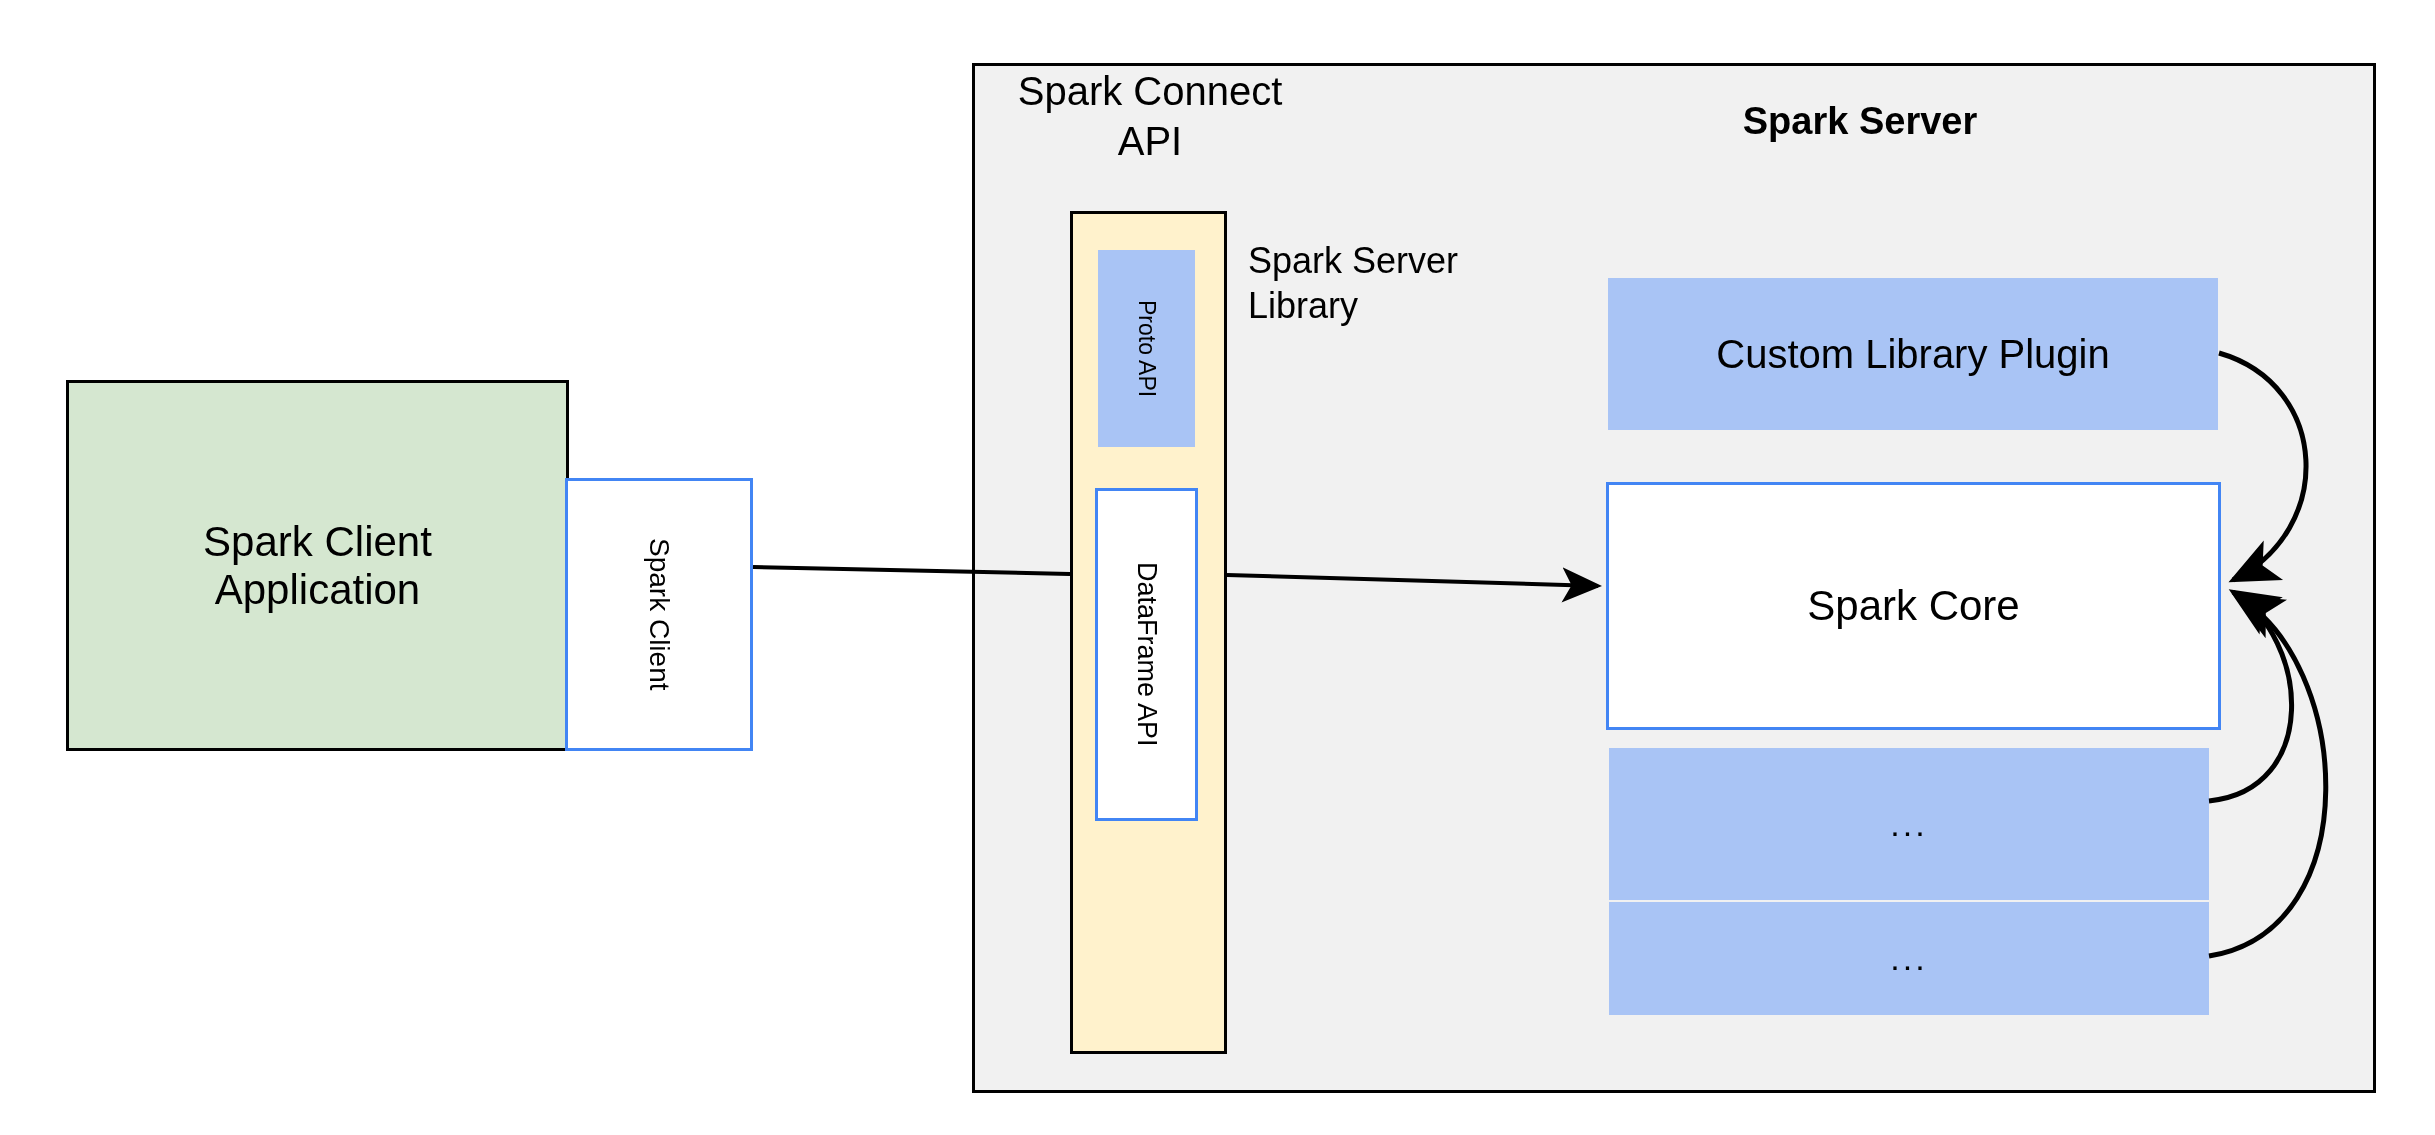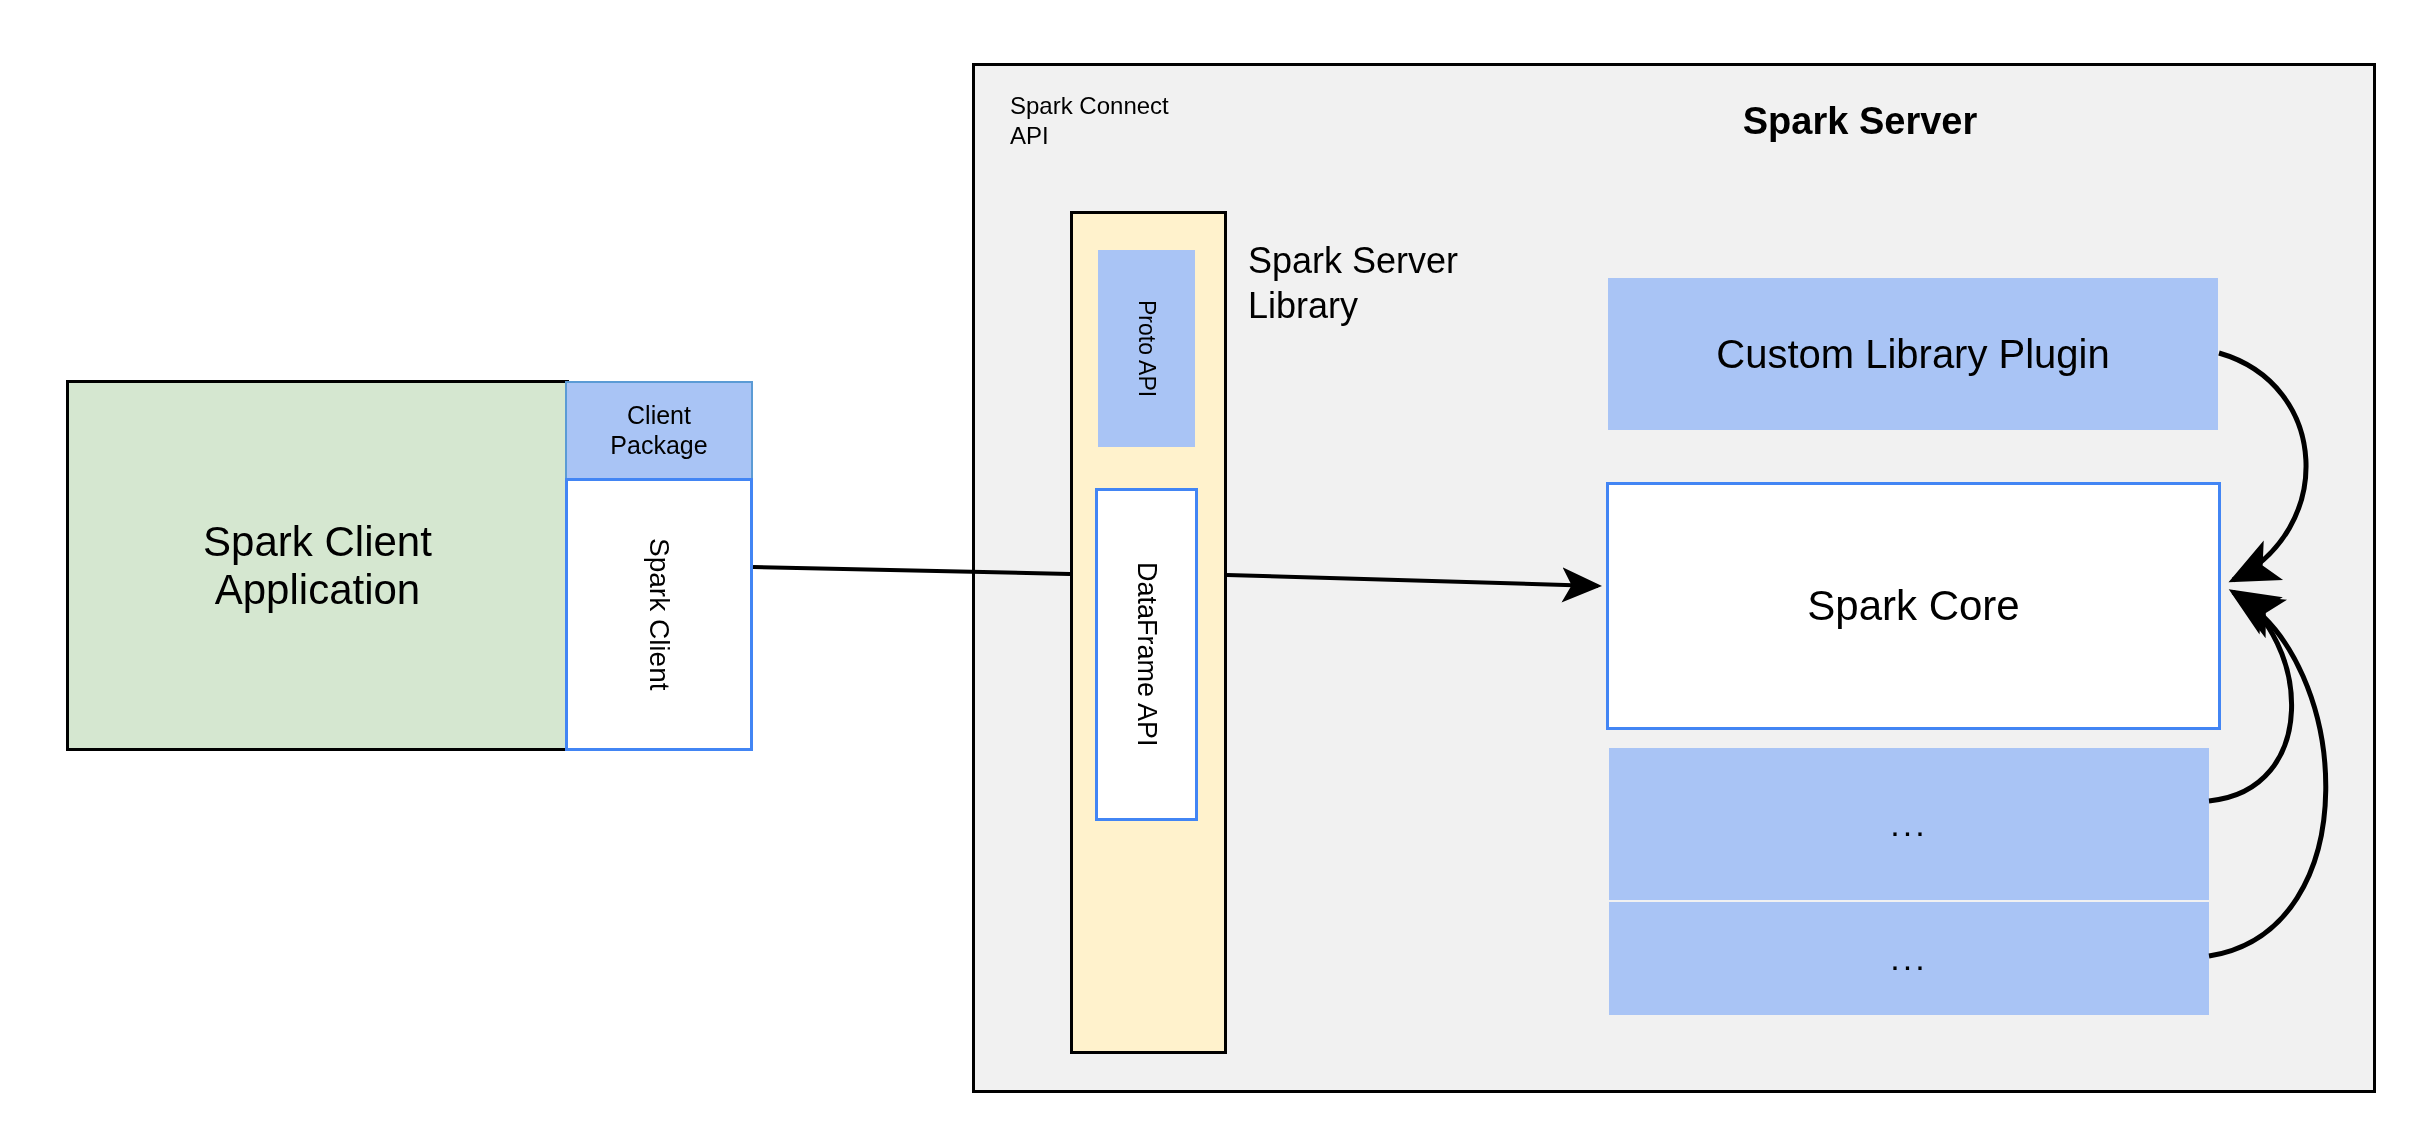--- a/index.html
+++ b/index.html
@@ -61,24 +61,24 @@
 
   
   #server-container {
     left: 972px; top: 63px; width: 1404px; height: 1030px;
     background: #f1f1f1;
     border: 3px solid #000000;
   }
 
   #spark-connect-api-label {
     left: 1010px; top: 66px; width: 280px;
-    font-size: 24px;
+    font-size: 40px;
     line-height: 1.25;
+    text-align: center;
     white-space: pre-line;
-    margin-top: 25px;
   }
 
   #spark-server-title {
     left: 1600px; top: 100px; width: 520px;
     font-size: 38px;
     font-weight: bold;
     text-align: center;
   }
 
   
@@ -178,24 +178,20 @@
 
   <div class="box center" id="ellipsis-2">
     <span>...</span>
   </div>
 
   <div class="box center" id="client-app">
     <span style="white-space:pre-line;">Spark Client
 Application</span>
   </div>
 
-  <div class="box center" id="client-package">
-    <span style="white-space:pre-line;">Client
-Package</span>
-  </div>
 
   <div class="box center" id="spark-client">
     <span class="vtext">Spark Client</span>
   </div>
 
   <svg id="connectors" viewBox="0 0 2435 1135" xmlns="http://www.w3.org/2000/svg">
     <defs>
       <marker id="arrow" markerWidth="11" markerHeight="11" refX="9" refY="5" orient="auto" markerUnits="strokeWidth">
         <path d="M0,0.6 L10,5 L0,9.4 L2.4,5 Z" fill="#000000"></path>
       </marker>

